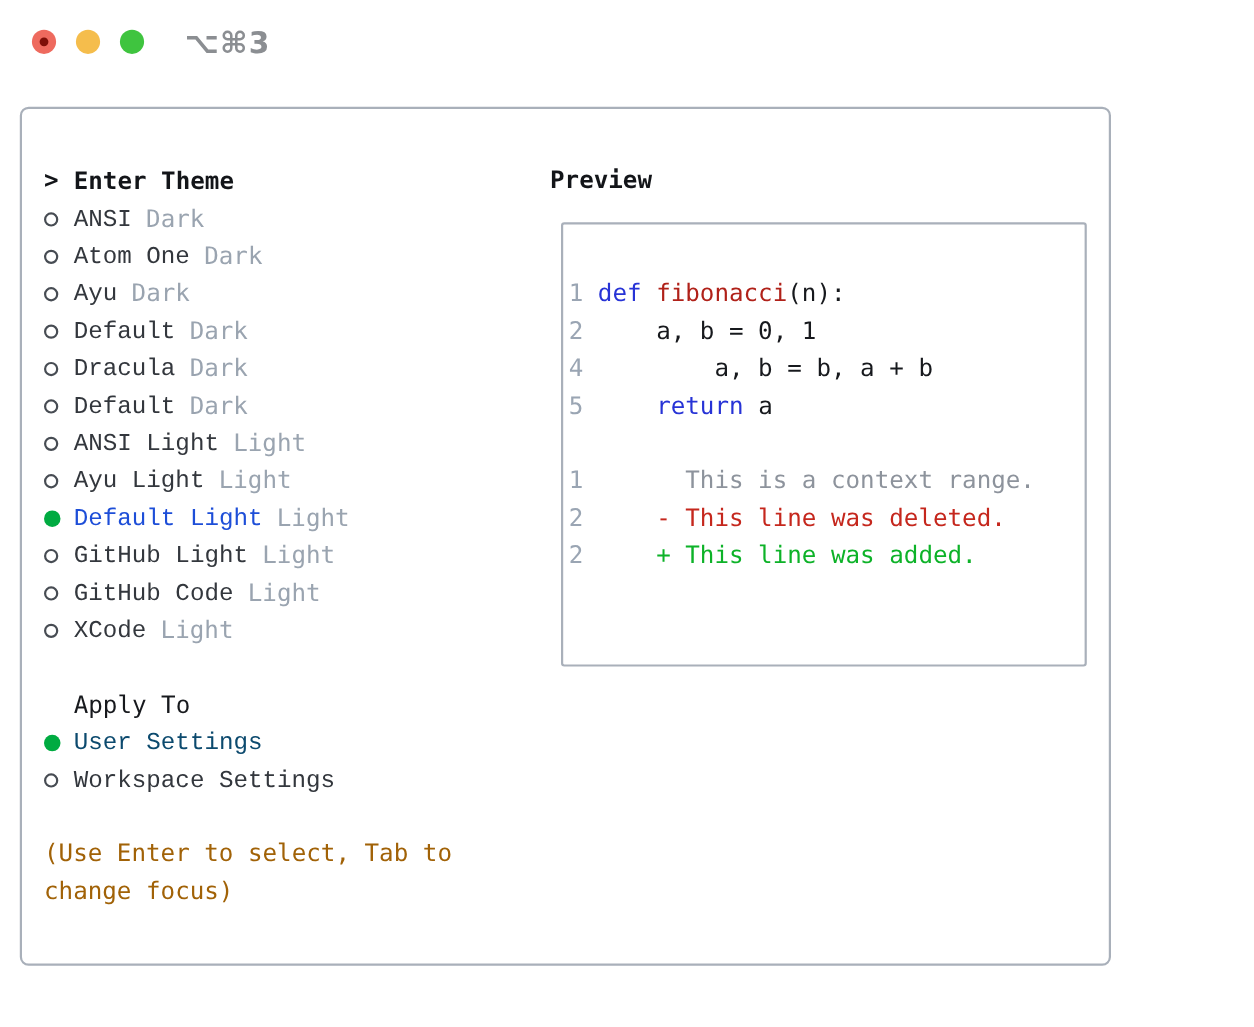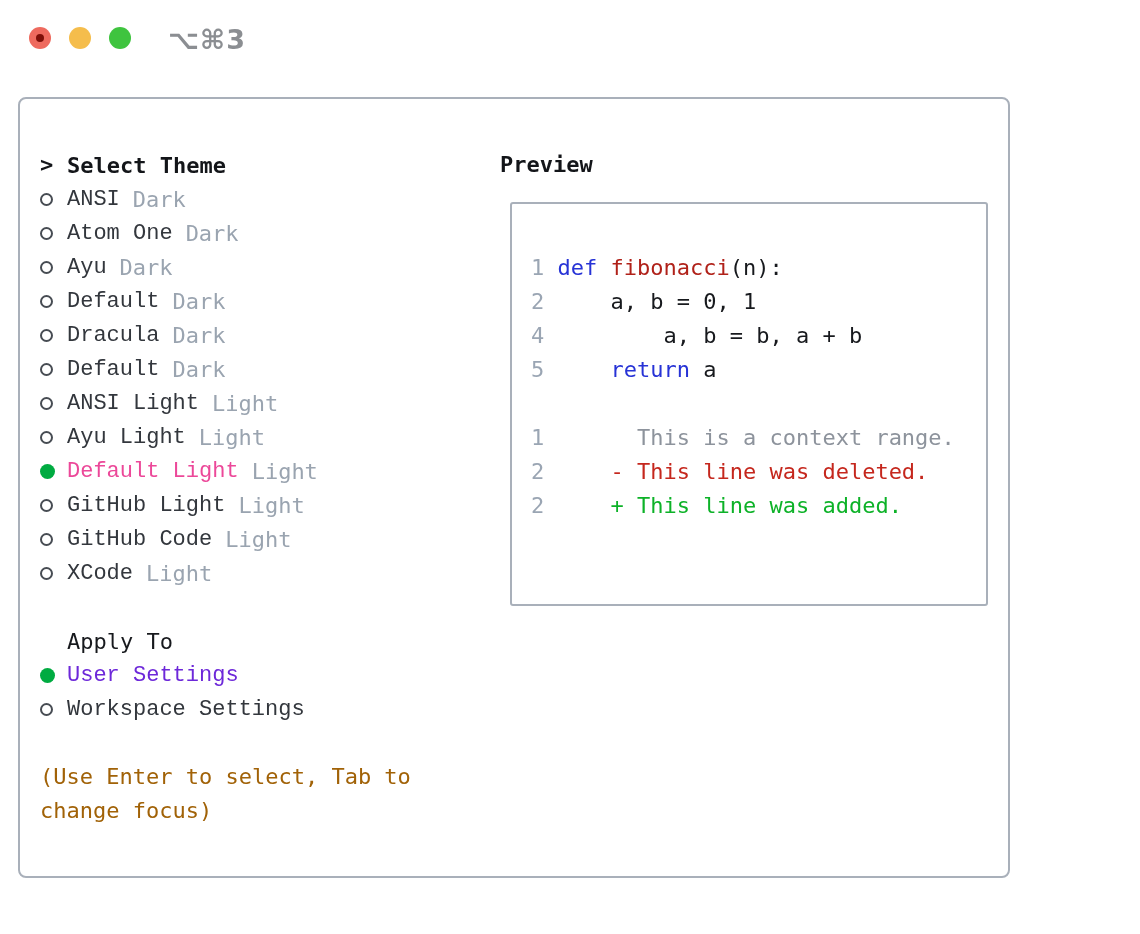--- a/index.html
+++ b/index.html
@@ -37,21 +37,21 @@
   .spacer{height:34px;}
   .help{
     margin-top:34px;font-size:22px;line-height:34px;width:400px;
   }
   
   .preview-title{position:absolute;left:480px;top:49px;height:34px;line-height:34px;
     font-size:22px;font-weight:bold;color:#131519;}
   .preview-box{
     position:absolute;left:490px;top:103px;width:478px;height:404px;
     border:2px solid #a9b0ba;border-radius:3px;box-sizing:border-box;
-    padding:47px 0 0 19px;overflow:hidden;
+    padding:47px 0 0 5px;overflow:hidden;
   }
   .pline{white-space:pre;font-size:22px;line-height:34px;height:34px;}
   .ln{color:#9aa5b3;}
   .kw{color:#2733d6;}
   .fn{color:#b02119;}
   .pl{color:#17191d;}
   .ctx{color:#8d939c;}
   .del{color:#c5271d;}
   .add{color:#0db228;}
 </style>
@@ -70,21 +70,21 @@
   </div>
 
   <div class="panel">
 
     <div class="left-col">
 
       <div class="row">
         <span class="marker-cell">
           <span class="caret">&gt;</span>
         </span>
-        <span class="hdr">Select Theme</span>
+        <span class="hdr">Enter Theme</span>
       </div>
 
       <div id="theme-list">
           <div class="row">
             <span class="marker-cell">
               <span class="radio"></span>
             </span>
             <span class="item-name">ANSI</span>
             <span class="item-suffix" style="color: rgb(154, 164, 176);">Dark</span>
           </div>
@@ -134,21 +134,21 @@
             <span class="marker-cell">
               <span class="radio"></span>
             </span>
             <span class="item-name">Ayu Light</span>
             <span class="item-suffix" style="color: rgb(154, 164, 176);">Light</span>
           </div>
           <div class="row">
             <span class="marker-cell">
               <span class="radio on" style="background: rgb(0, 171, 65);"></span>
             </span>
-            <span class="item-name" style="color: #ec4899;">Default Light</span>
+            <span class="item-name" style="color: #1d4ed8;">Default Light</span>
             <span class="item-suffix" style="color: rgb(154, 164, 176);">Light</span>
           </div>
           <div class="row">
             <span class="marker-cell">
               <span class="radio"></span>
             </span>
             <span class="item-name">GitHub Light</span>
             <span class="item-suffix" style="color: rgb(154, 164, 176);">Light</span>
           </div>
           <div class="row">
@@ -172,21 +172,21 @@
       <div class="row">
         <span class="marker-cell"></span>
         <span class="subhdr">Apply To</span>
       </div>
 
       <div id="apply-list">
           <div class="row">
             <span class="marker-cell">
               <span class="radio on" style="background: rgb(0, 171, 65);"></span>
             </span>
-            <span class="item-name" style="color: #6d28d9;">User Settings</span>
+            <span class="item-name" style="color: #0c4a6e;">User Settings</span>
           </div>
           <div class="row">
             <span class="marker-cell">
               <span class="radio"></span>
             </span>
             <span class="item-name">Workspace Settings</span>
           </div>
         </div>
 
       <div class="help" style="color: #a16207;">(Use Enter to select, Tab to change focus)</div>

